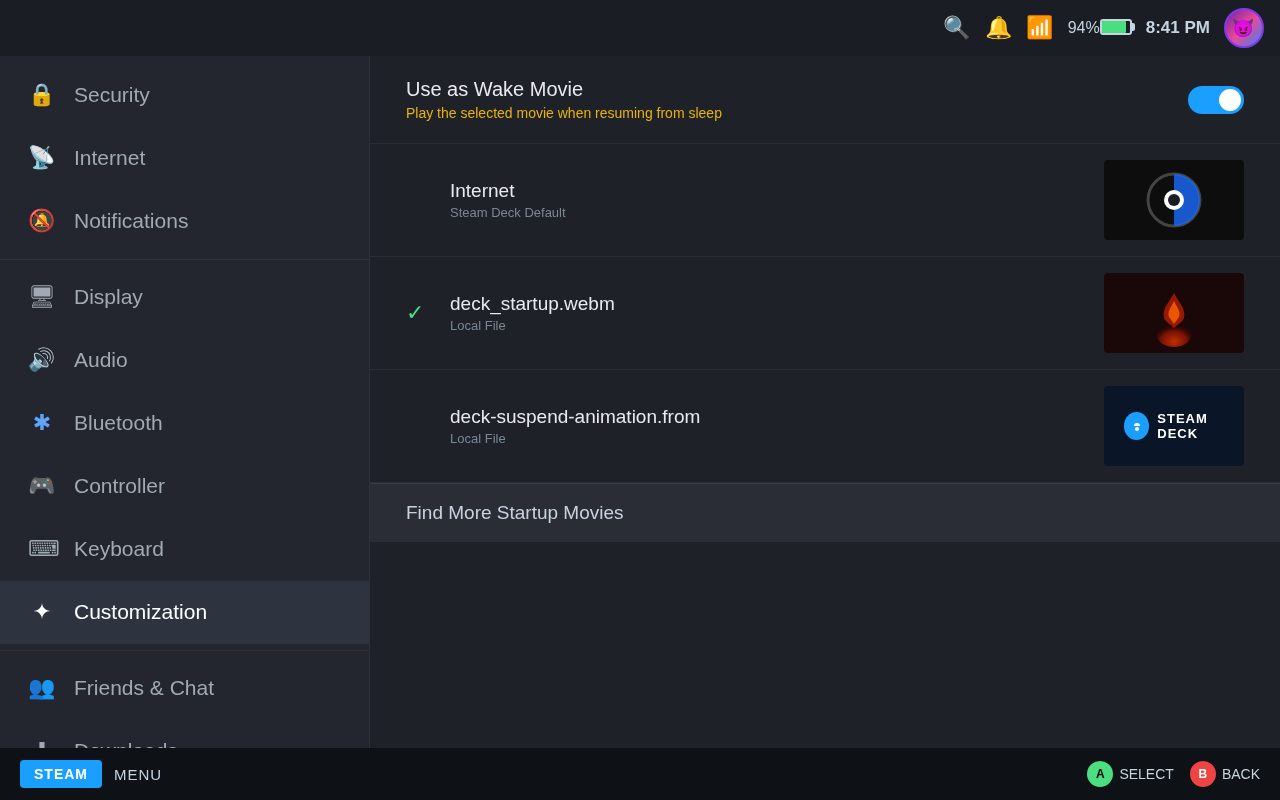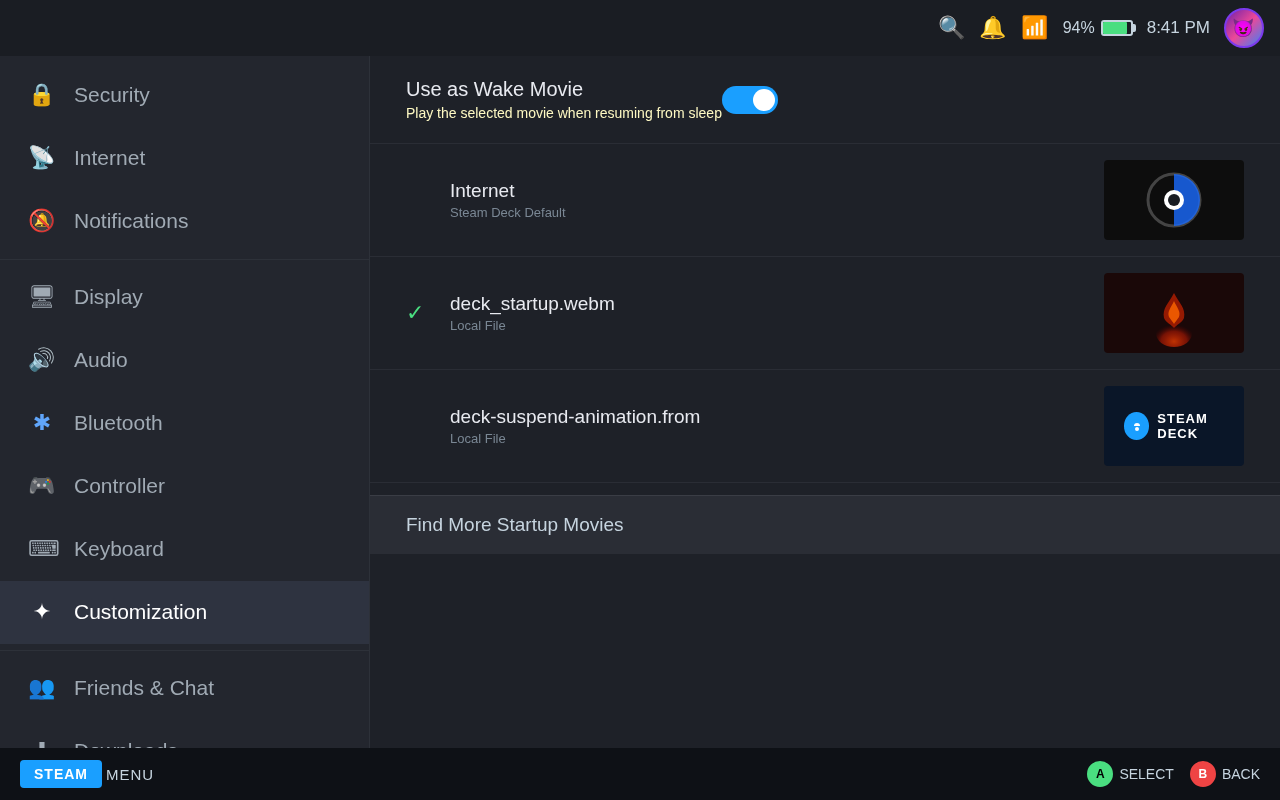--- a/index.html
+++ b/index.html
@@ -26,22 +26,21 @@
       gap: 14px;
       z-index: 10;
     }
     .topbar-icon {
       color: #c6d4df;
       font-size: 22px;
       cursor: pointer;
     }
     .battery-info {
       display: flex;
-      align-items: center;
-      gap: 6px;
+      gap: 0;
       font-size: 16px;
       color: #c6d4df;
     }
     .battery-bar {
       width: 32px;
       height: 16px;
       border: 2px solid #c6d4df;
       border-radius: 3px;
       position: relative;
       display: inline-flex;
@@ -60,21 +59,21 @@
     }
     .battery-fill {
       height: 100%;
       width: 88%;
       background: #4ade80;
       border-radius: 1px;
     }
     .time-display {
       font-size: 17px;
       color: #c6d4df;
-      font-weight: 400;
+      font-weight: 700;
     }
     .avatar {
       width: 40px;
       height: 40px;
       border-radius: 50%;
       background: linear-gradient(135deg, #6b21a8, #ec4899, #3b82f6);
       display: flex;
       align-items: center;
       justify-content: center;
       font-size: 18px;
@@ -84,21 +83,21 @@
 
     
     .bottombar {
       position: absolute;
       bottom: 0; left: 0; right: 0;
       height: 52px;
       background: #0e1116;
       display: flex;
       align-items: center;
       padding: 0 20px;
-      gap: 4px;
+      gap: 12px;
       z-index: 10;
     }
     .steam-btn {
       background: #1a9fff;
       color: #fff;
       border: none;
       border-radius: 4px;
       padding: 6px 14px;
       font-size: 14px;
       font-weight: bold;
@@ -193,31 +192,32 @@
       background: #1e2128;
       overflow-y: auto;
     }
 
     
     .setting-row {
       padding: 22px 36px;
       border-bottom: 1px solid #2a2d35;
       display: flex;
       align-items: center;
+      justify-content: space-between;
     }
     .setting-row-info {}
     .setting-title {
       font-size: 20px;
       color: #e8eaf0;
       font-weight: 500;
       margin-bottom: 4px;
     }
     .setting-subtitle {
       font-size: 14px;
-      color: #fef9c3;
+      color: #eab308;
     }
 
     
     .toggle {
       width: 56px;
       height: 28px;
       background: #1a9fff;
       border-radius: 14px;
       position: relative;
       flex-shrink: 0;
@@ -316,21 +316,20 @@
     }
 
     
     .action-bar {
       background: #2a2d35;
       display: flex;
       align-items: center;
       justify-content: space-between;
       padding: 18px 36px;
       border-top: 1px solid #3a3d45;
-      margin-top: 12px;
     }
     .action-bar-label {
       font-size: 19px;
       color: #c6d4df;
     }
     .points-shop-btn {
       background: #fff;
       color: #1a1d23;
       border: none;
       border-radius: 4px;

